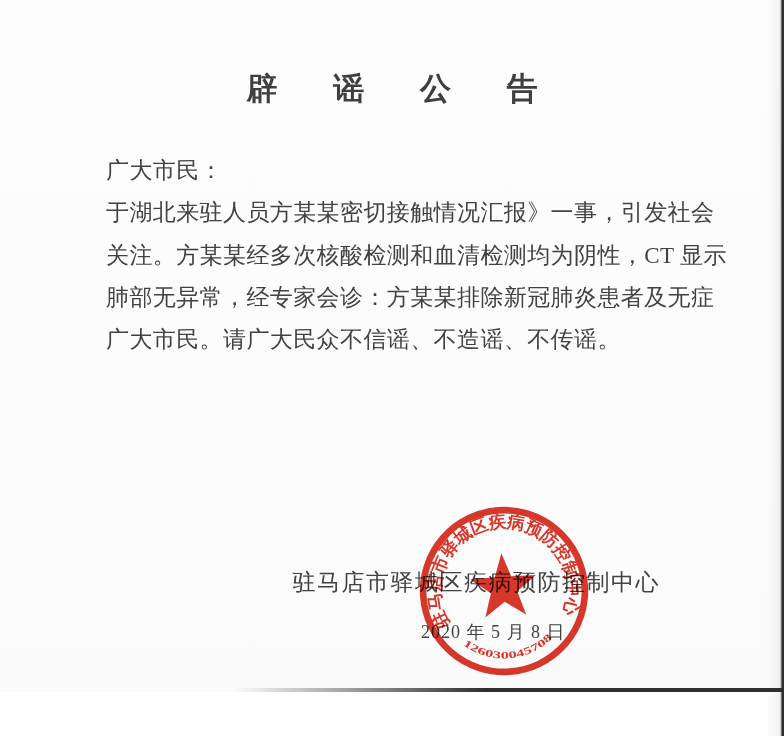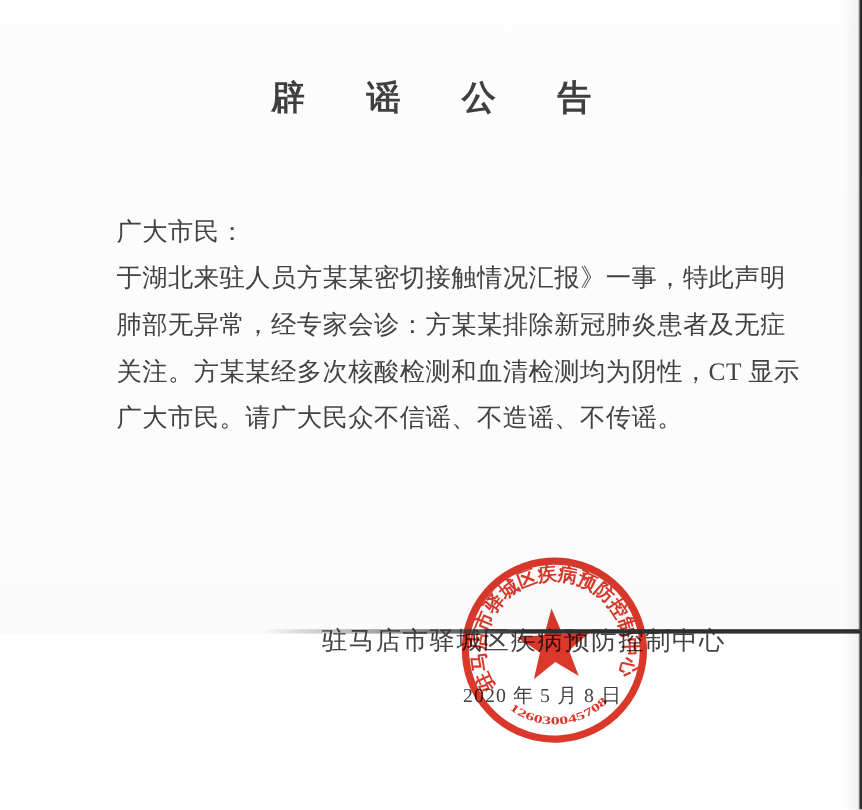--- a/index.html
+++ b/index.html
@@ -4,21 +4,21 @@
 <style>
   html,body{margin:0;padding:0;}
   body{
     width:784px;height:736px;
     background:#ffffff;
     font-family:"Liberation Serif","DejaVu Serif",serif;
     overflow:hidden;
   }
   .page{
     position:relative;
-    width:784px;height:576px;
+    width:784px;height:692px;
     background:linear-gradient(180deg,#fdfdfd 0%,#fcfcfc 60%,#fbfbfb 100%);
   }
   .doc-title{
     position:absolute;
     top:68px;left:0;right:0;
     margin:0;
     text-align:center;
     font-size:31px;
     font-weight:bold;
     letter-spacing:24px;
@@ -26,21 +26,20 @@
     color:#3f3f3f;
   }
   .body-text{
     position:absolute;
     top:150px;left:106px;
     width:614px;
     font-size:23px;
     line-height:42.3px;
     color:#424242;
     letter-spacing:0.4px;
-    margin-top:40px;
   }
   .line{white-space:nowrap;}
   .indent{text-indent:46px;}
   .sig-org{
     position:absolute;
     top:567px;
     right:124px;
     font-size:23px;
     letter-spacing:1.5px;
     color:#424242;
@@ -90,23 +89,23 @@
 </style>
 </head>
 <body>
 
 <div class="page">
 
   <h1 class="doc-title">辟 谣 公 告</h1>
 
   <div class="body-text">
     <div class="line">广大市民：</div>
-    <div class="line">于湖北来驻人员方某某密切接触情况汇报》一事，特此声明</div>
+    <div class="line">于湖北来驻人员方某某密切接触情况汇报》一事，引发社会</div>
+    <div class="line">关注。方某某经多次核酸检测和血清检测均为阴性，CT 显示</div>
     <div class="line">肺部无异常，经专家会诊：方某某排除新冠肺炎患者及无症</div>
-    <div class="line">关注。方某某经多次核酸检测和血清检测均为阴性，CT 显示</div>
     <div class="line">广大市民。请广大民众不信谣、不造谣、不传谣。</div>
   </div>
 
   <div class="sig-org">驻马店市驿城区疾病预防控制中心</div>
 
   <div class="sig-date">2020 年 5 月 8 日</div>
 
   <svg class="seal" viewBox="0 0 170 170">
     <defs>
       <path id="sealTopArc" d="M 31.3,116 A 62,62 0 1 1 138.7,116" fill="none"></path>

